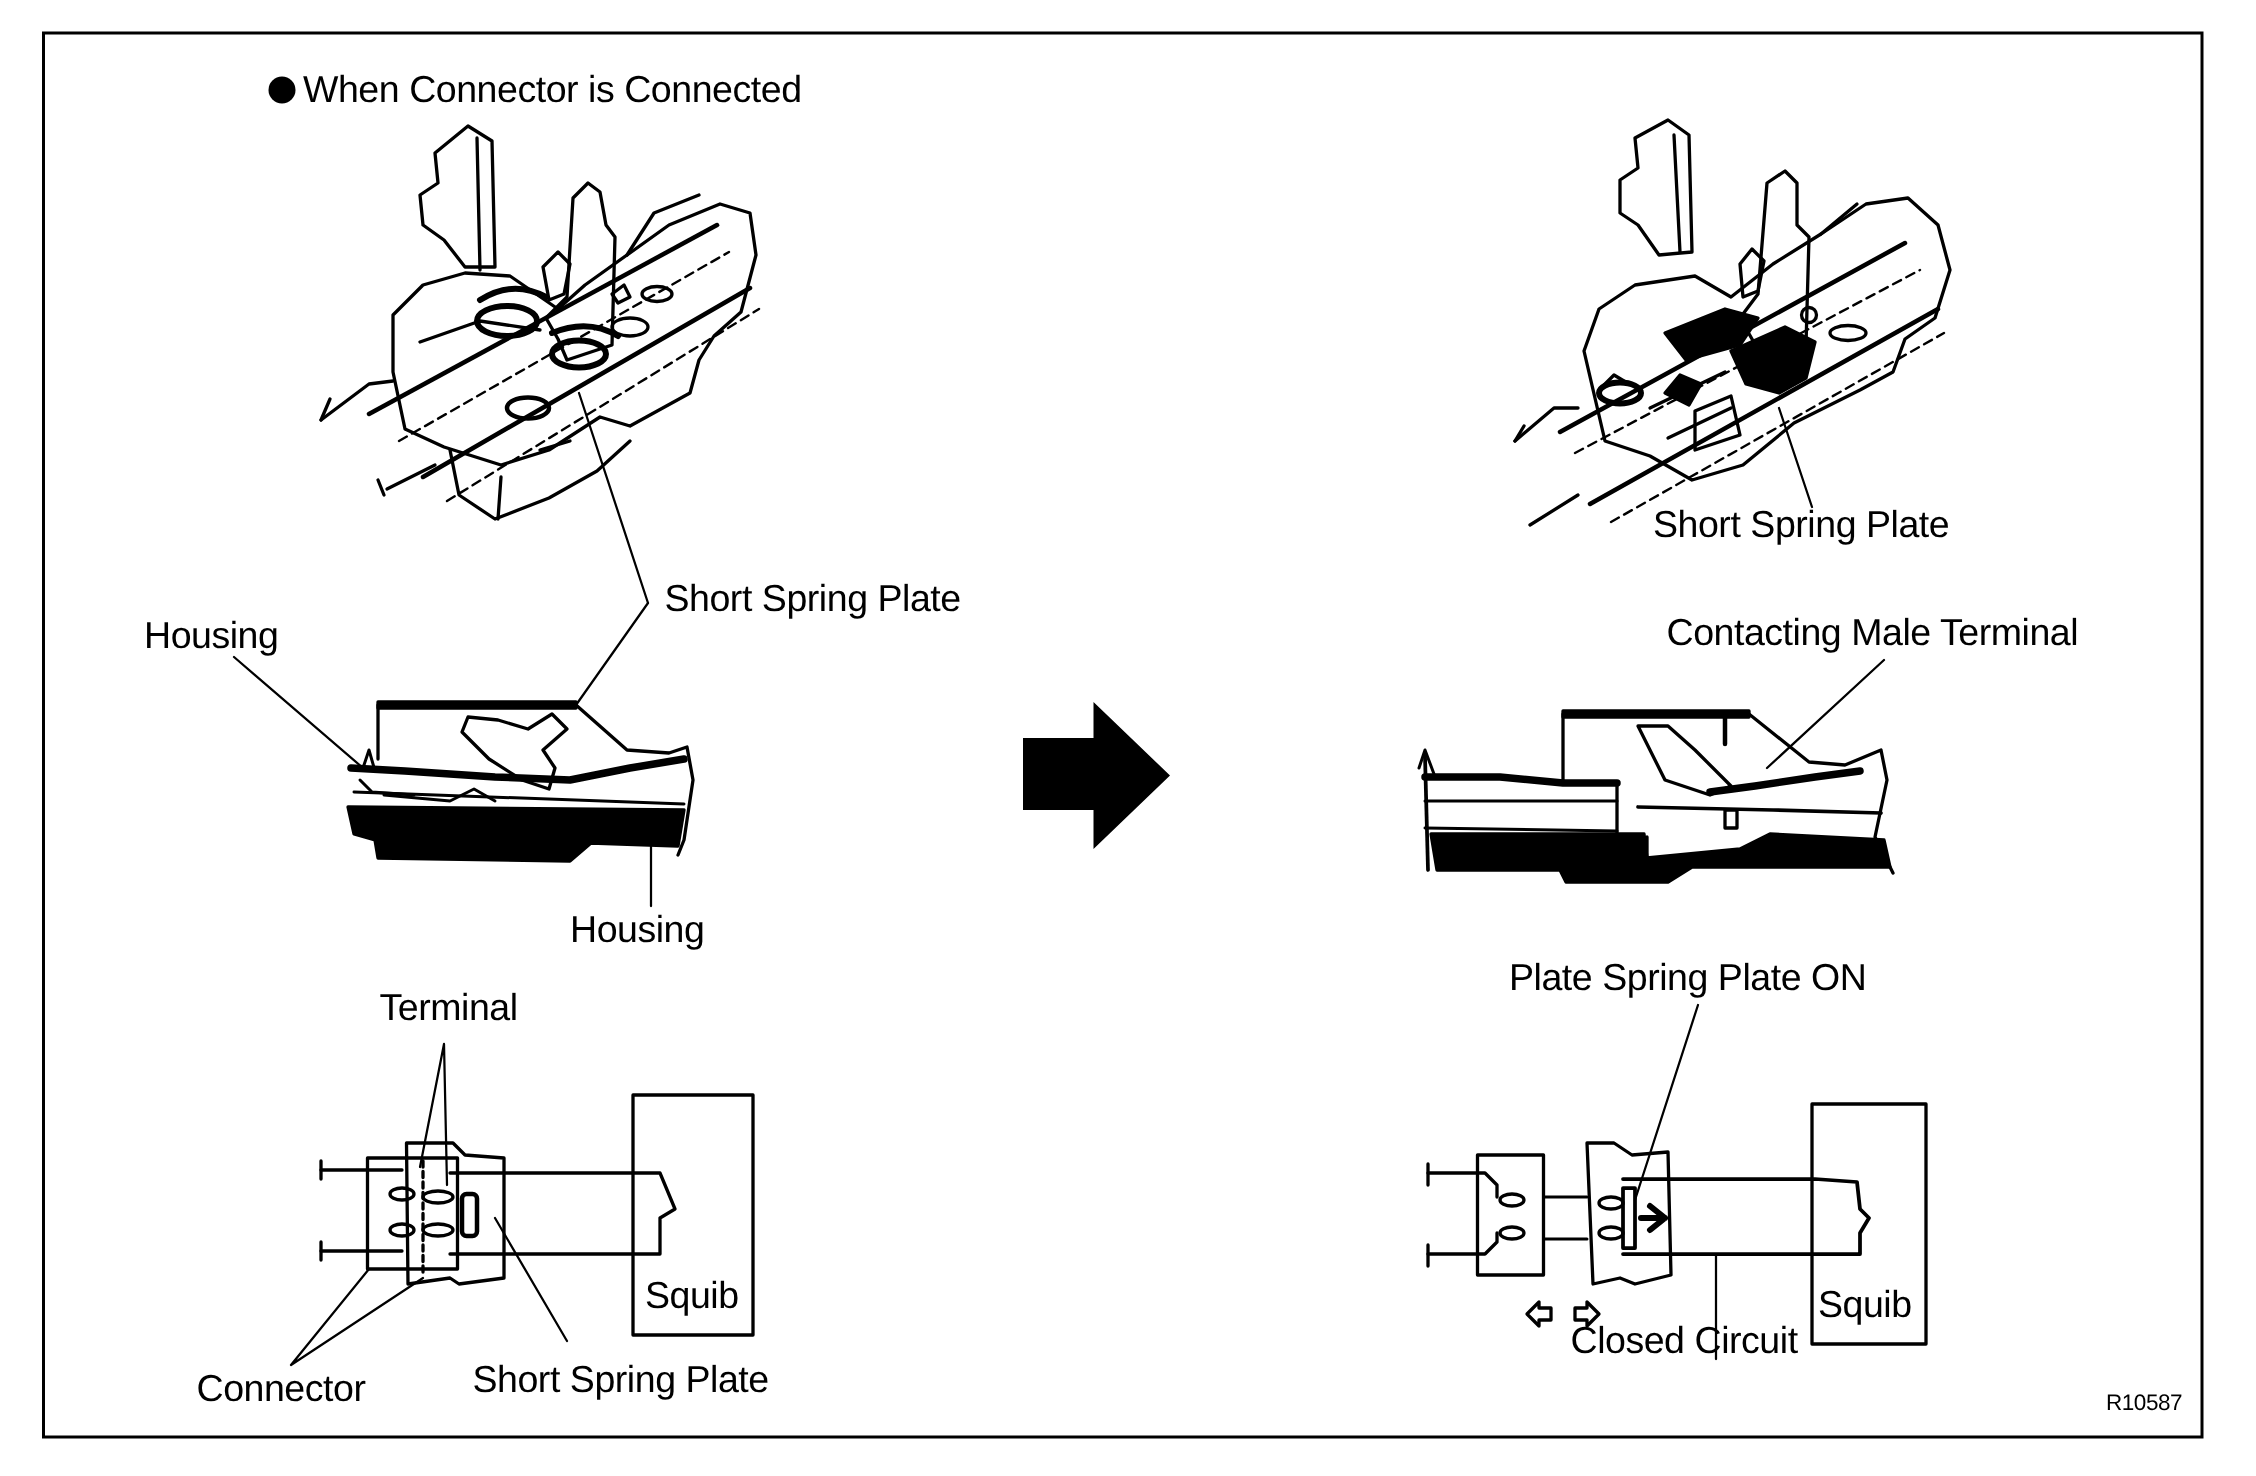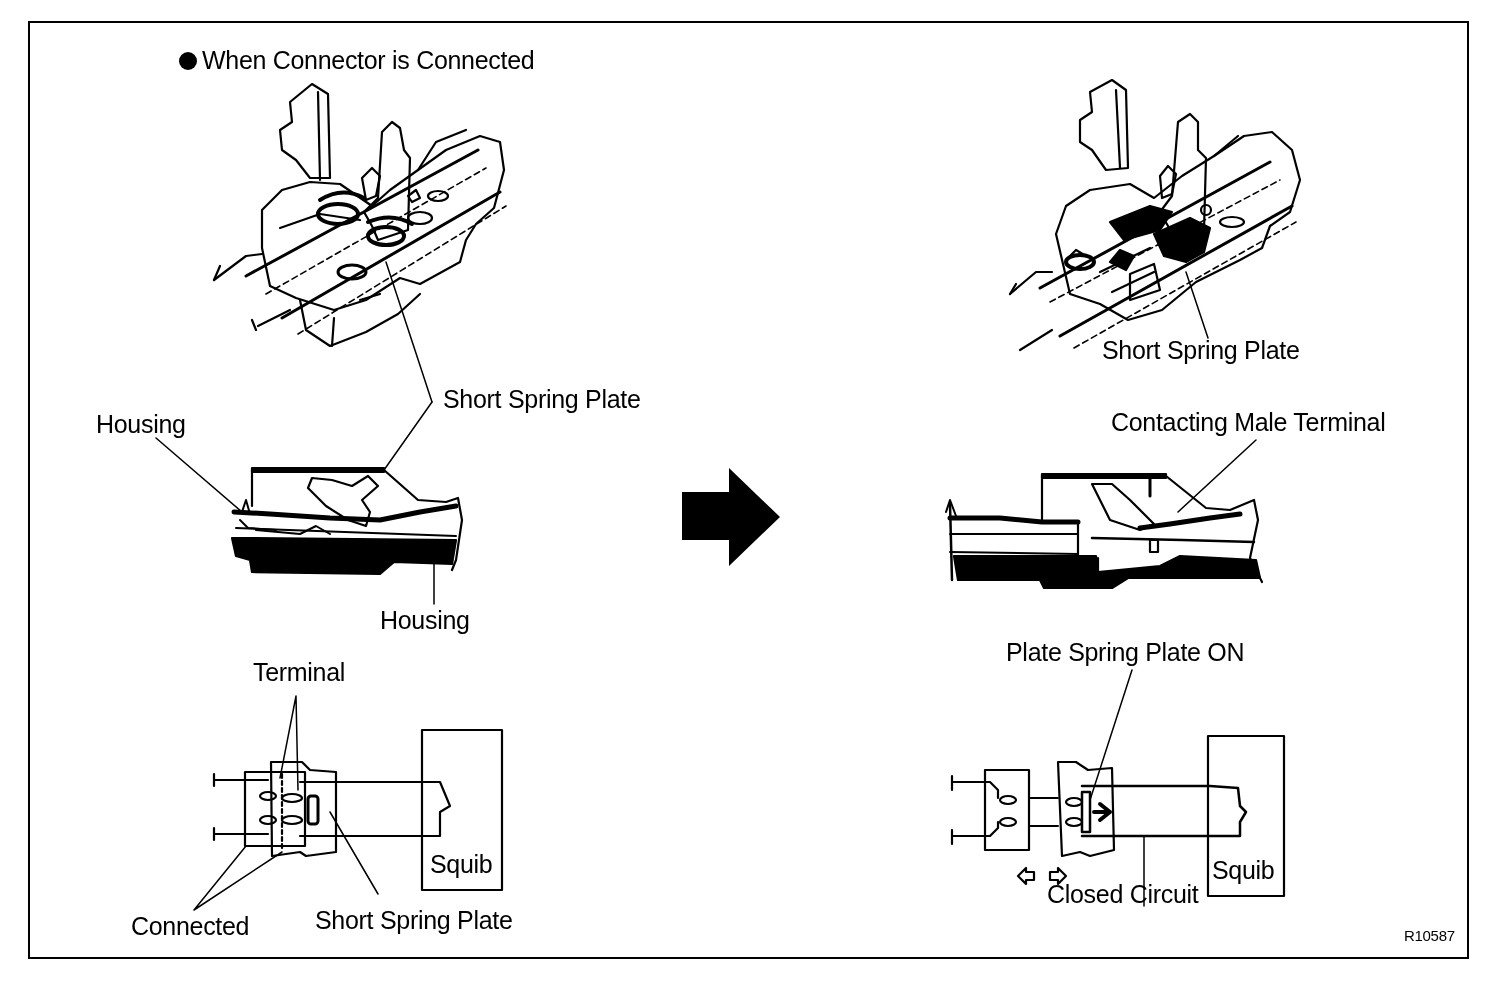--- a/index.html
+++ b/index.html
@@ -176,21 +176,21 @@
 
   <div class="lbl" style="left:179px;top:46px">
     <span class="bullet"></span><span>When Connector is Connected</span>
   </div>
 
   <div class="lbl" style="left:443px;top:385px">Short Spring Plate</div>
   <div class="lbl" style="left:96px;top:410px">Housing</div>
   <div class="lbl" style="left:380px;top:606px">Housing</div>
 
   <div class="lbl" style="left:253px;top:658px">Terminal</div>
-  <div class="lbl" style="left:131px;top:912px">Connected</div>
+  <div class="lbl" style="left:131px;top:912px">Connector</div>
   <div class="lbl" style="left:315px;top:906px">Short Spring Plate</div>
   <div class="lbl" style="left:430px;top:850px">Squib</div>
 
   <div class="lbl" style="left:1102px;top:336px">Short Spring Plate</div>
   <div class="lbl" style="left:1111px;top:408px">Contacting Male Terminal</div>
   <div class="lbl" style="left:1006px;top:638px">Plate Spring Plate ON</div>
   <div class="lbl" style="left:1212px;top:856px">Squib</div>
   <div class="lbl" style="left:1047px;top:880px">Closed Circuit</div>
 
   <div class="lbl small" style="left:1404px;top:928px">R10587</div>

